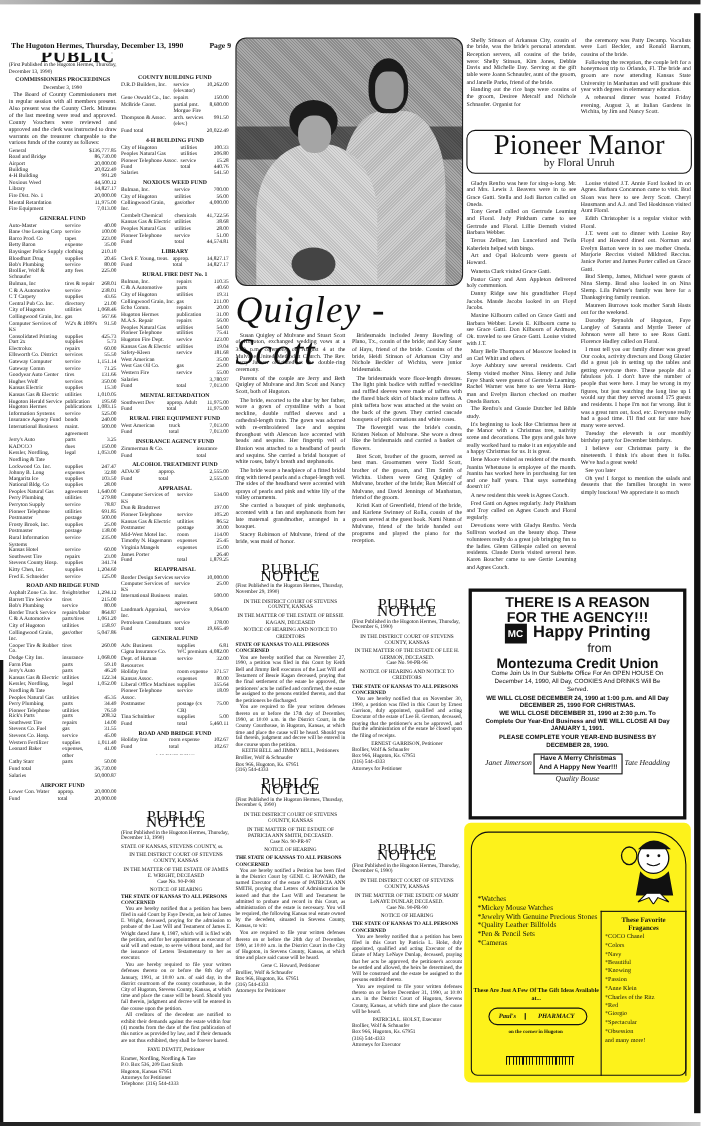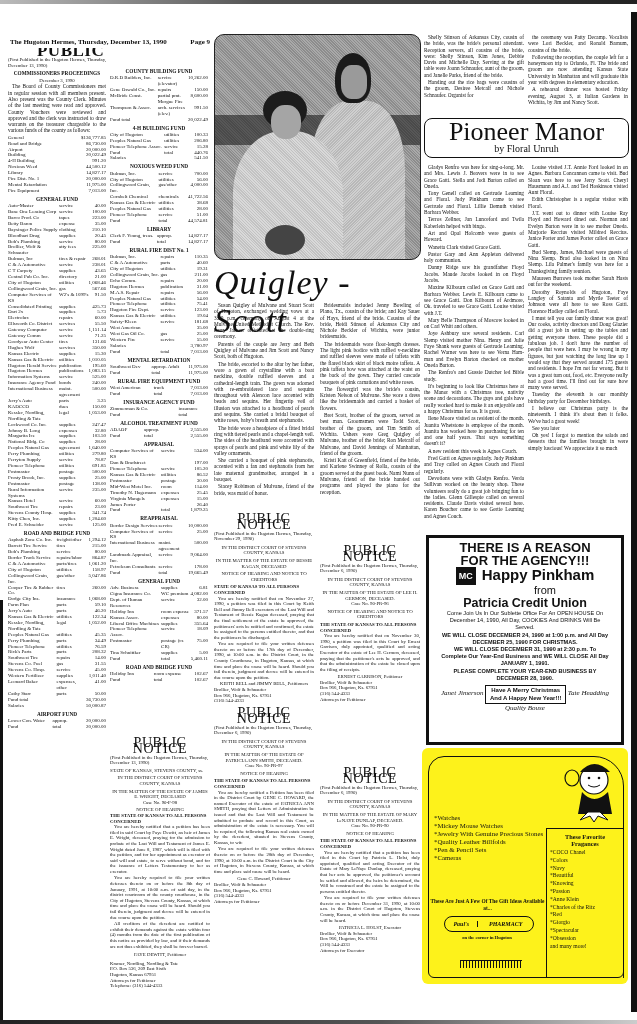--- a/index.html
+++ b/index.html
@@ -1137,24 +1137,24 @@
       <p class="txt">See you later</p>
       <p class="txt">Oh yes! I forgot to mention the salads and desserts that the families brought in were simply luscious! We appreciate it so much</p>
     </div>
 </div>
 
 <div class="mcu">
   <div class="big">THERE IS A REASON</div>
   <div class="big">FOR THE AGENCY!!!</div>
   <div class="hh">
     <span class="logo">MC</span>
-    <span>Happy Pinkham</span>
+    <span>Happy Printing</span>
   </div>
   <div class="from">from</div>
-  <div class="cu">Patricia Credit Union</div>
+  <div class="cu">Montezuma Credit Union</div>
   <div class="body" style="text-align:center;">Come Join Us In Our Sublette Office For An OPEN HOUSE On December 14, 1990, All Day, COOKIES And DRINKS Will Be Served.</div>
   <div class="body" style="text-align:center;font-weight:bold;">WE WILL CLOSE DECEMBER 24, 1990 at 1:00 p.m. and All Day DECEMBER 25, 1990 FOR CHRISTMAS.</div>
   <div class="body" style="text-align:center;font-weight:bold;">WE WILL CLOSE DECEMBER 31, 1990 at 2:30 p.m. To Complete Our Year-End Business and WE WILL CLOSE All Day JANUARY 1, 1991.</div>
   <div class="body" style="text-align:center;font-weight:bold;">PLEASE COMPLETE YOUR YEAR-END BUSINESS BY DECEMBER 28, 1990.</div>
   <div style="display:flex;justify-content:space-between;align-items:center;">
     <span class="sig">Janet Jimerson</span>
     <span class="merry">
       <span>Have A Merry Christmas</span><br>
       <span>And A Happy New Year!!!</span>
     </span>

